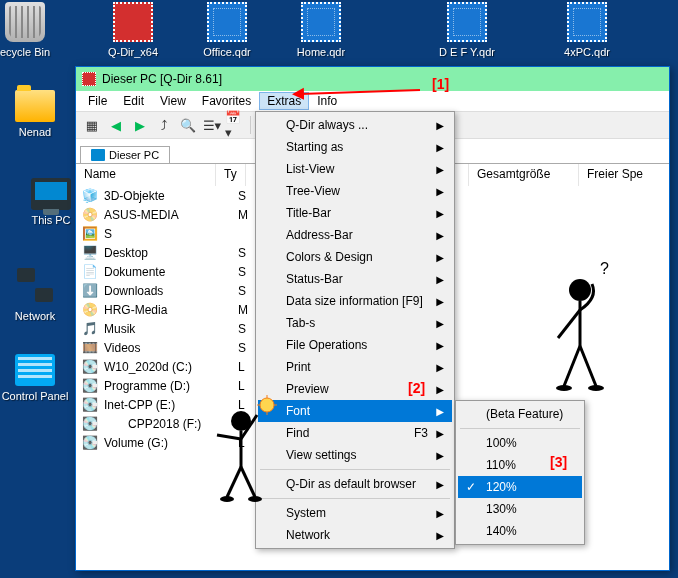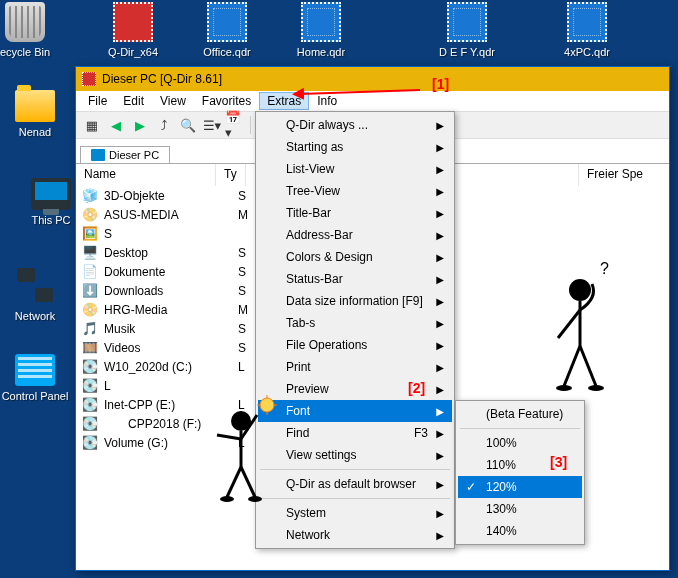--- a/index.html
+++ b/index.html
@@ -25,21 +25,21 @@
 .net-ico::before,.net-ico::after{content:"";position:absolute;width:18px;height:14px;background:#263238;border-radius:2px;}
 .net-ico::before{top:2px;left:2px;} .net-ico::after{bottom:4px;right:2px;}
 .cp-ico { width: 40px; height: 32px; background:#03a9f4; border-radius:3px; position:relative; margin-top:2px; }
 .cp-ico::before{content:"";position:absolute;top:3px;left:3px;right:3px;bottom:8px;background:repeating-linear-gradient(0deg,#b3e5fc 0 3px,#03a9f4 3px 6px);}
 
 
 .watermark { position: absolute; right: 12px; top: 50%; transform: translateY(-50%) rotate(180deg); writing-mode: vertical-rl; color: #ddd; font-size: 18px; font-family: Arial, sans-serif; }
 
 
 .window { position: absolute; left: 75px; top: 66px; width: 595px; height: 505px; background: #fff; border: 1px solid #0066cc; box-shadow: 2px 2px 8px rgba(0,0,0,.4); }
-.titlebar { height: 24px; background: #eab308; display: flex; align-items: center; padding: 0 6px; font-size: 12px; }
+.titlebar { height: 24px; background: #86efac; display: flex; align-items: center; padding: 0 6px; font-size: 12px; }
 .titlebar .tico { width: 14px; height: 14px; background: #d32f2f; border: 1px dotted #fff; margin-right: 6px; }
 
 .menubar { height: 20px; display: flex; align-items: center; padding: 0 4px; font-size: 12px; background: #fff; }
 .menubar .mi { padding: 2px 8px; cursor: default; }
 .menubar .mi.open { background: #cce4f7; border: 1px solid #7eb4ea; padding: 1px 7px; }
 
 .toolbar { height: 28px; background: #f0f0f0; border-top: 1px solid #ddd; border-bottom: 1px solid #ddd; display: flex; align-items: center; padding:0 4px; }
 .toolbar .tb { width: 22px; height: 22px; margin: 0 1px; display:flex; align-items:center; justify-content:center; font-size:13px; color:#333; border-radius:2px; }
 .toolbar .sep { width:1px; height:18px; background:#ccc; margin:0 2px; }
 
@@ -148,20 +148,21 @@
     <div class="tab">
       <div class="tico2"></div>
       <span>Dieser PC</span>
     </div>
   </div>
   <div class="listarea">
     <div class="listhead">
       <div class="col" style="width:140px">Name</div>
       <div class="col" style="width:30px">Ty</div>
       <div class="col" style="flex:1"></div>
+      <div class="col" style="width:110px">Gesamtgröße</div>
       <div class="col" style="width:90px;border-right:none">Freier Spe</div>
     </div>
     <div class="listbody" id="listbody">
         <div class="row">
           <span class="ricon">🧊</span>
           <span class="rname" style="width: 134px; flex: 0 0 134px;">3D-Objekte</span>
           <span class="rtype">S</span>
         </div>
         <div class="row">
           <span class="ricon">📀</span>
@@ -202,20 +203,21 @@
           <span class="rname" style="width: 134px; flex: 0 0 134px;">Videos</span>
           <span class="rtype">S</span>
         </div>
         <div class="row">
           <span class="ricon">💽</span>
           <span class="rname" style="width: 134px; flex: 0 0 134px;">W10_2020d (C:)</span>
           <span class="rtype">L</span>
         </div>
         <div class="row">
           <span class="ricon">💽</span>
+          <span class="rname" style="width: 134px; flex: 0 0 134px;">Programme (D:)</span>
           <span class="rtype">L</span>
         </div>
         <div class="row">
           <span class="ricon">💽</span>
           <span class="rname" style="width: 134px; flex: 0 0 134px;">Inet-CPP (E:)</span>
           <span class="rtype">L</span>
         </div>
         <div class="row">
           <span class="ricon">💽</span>
           <span class="rname" style="width: 134px; flex: 0 0 134px; margin-left: 24px;">CPP2018 (F:)</span>

